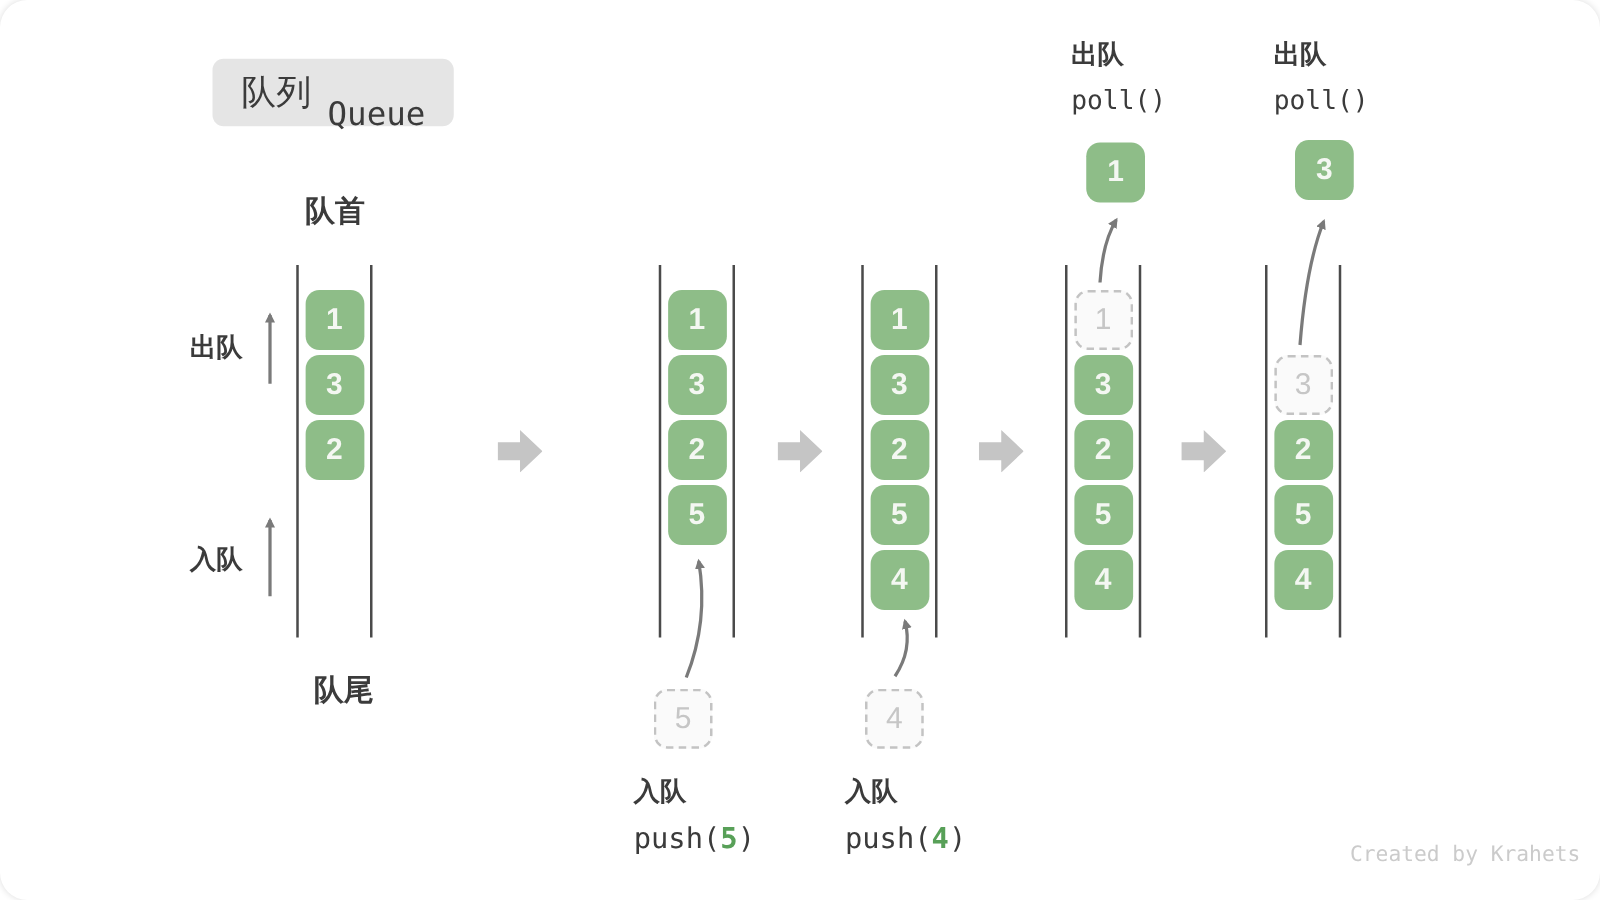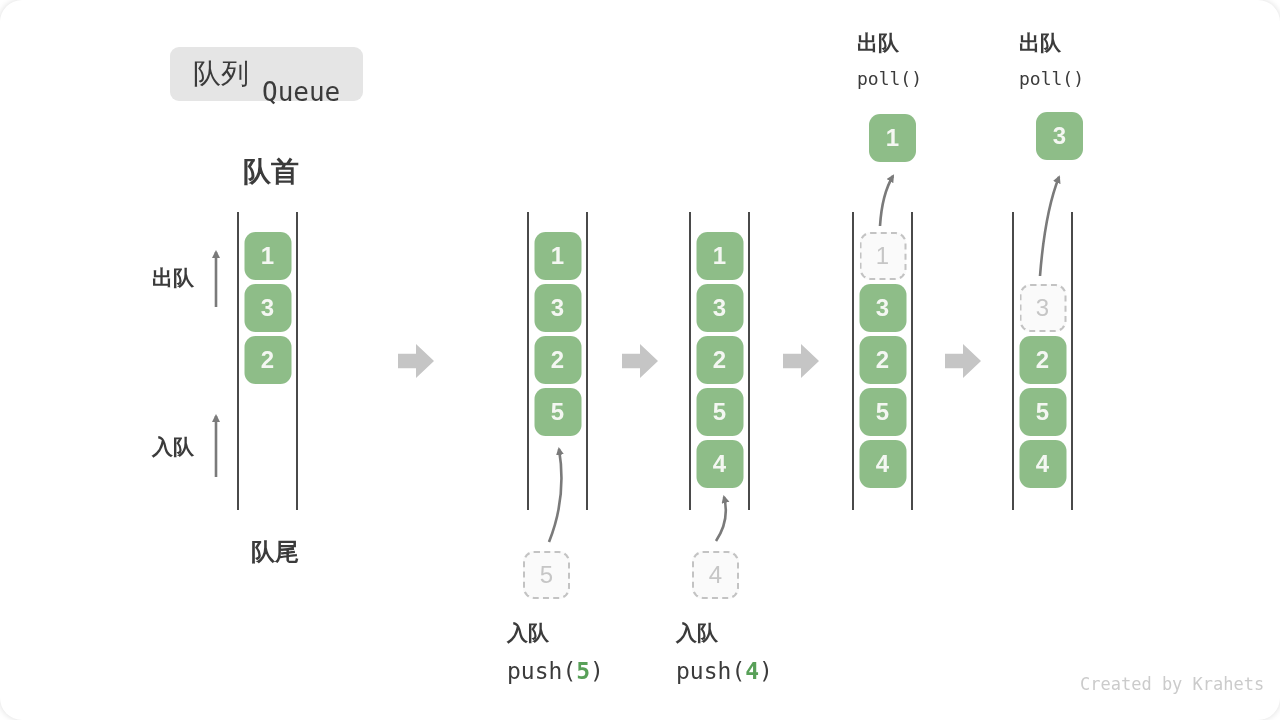--- a/index.html
+++ b/index.html
@@ -25,21 +25,21 @@
   .title-badge{
     position:absolute;left:170px;top:47px;height:54px;
     background:var(--badge-bg);border-radius:9px;
     display:flex;align-items:center;gap:13px;padding:0 23px;
     box-sizing:border-box;
   }
   .title-zh{font-size:28px;font-weight:normal;color:var(--ink);}
   .title-en{font-size:26px;color:var(--ink);font-family:"DejaVu Sans Mono",monospace;margin-top:36px;}
 
   .cjk-label{position:absolute;color:var(--ink);font-weight:bold;white-space:nowrap;}
-  .lbl-front{left:237px;top:153px;width:62px;text-align:right;font-size:28px;}
+  .lbl-front{left:237px;top:153px;width:62px;text-align:center;font-size:24px;}
   .lbl-rear{left:237px;top:536px;width:62px;text-align:right;font-size:24px;}
   .lbl-deq{left:152px;top:264px;font-size:21px;}
   .lbl-enq{left:152px;top:433px;font-size:21px;}
 
   .queue-col{
     position:absolute;top:212px;height:298px;width:61px;
     border-left:2px solid var(--line);border-right:2px solid var(--line);
     box-sizing:border-box;
   }
   .qbox{
@@ -51,21 +51,21 @@
   .qbox.filled{background:var(--green);color:var(--green-text);}
   .qbox.removed{
     background:var(--dash-bg);border:2px dashed var(--dash-border);
     color:var(--dash-text);font-weight:normal;
   }
   .qbox.abs{position:absolute;}
 
   .op-label{position:absolute;white-space:nowrap;}
   .op-label .zh{font-size:21px;font-weight:bold;color:var(--ink);margin-bottom:11px;}
   .op-label .code{font-family:"DejaVu Sans Mono",monospace;color:var(--ink);}
-  .op-poll .code{font-size:18px;}
+  .op-poll .code{font-size:21px;}
   .op-push .code{font-size:23px;text-align:center;}
   .op-label .code .arg{color:var(--code-green);font-weight:bold;}
 
   .block-arrow{
     position:absolute;width:36px;height:34px;background:var(--block-arrow);
     clip-path:polygon(0% 29%,50% 29%,50% 0%,100% 50%,50% 100%,50% 71%,0% 71%);
   }
   .overlay{position:absolute;left:0;top:0;width:1280px;height:720px;pointer-events:none;}
 
   .watermark{

